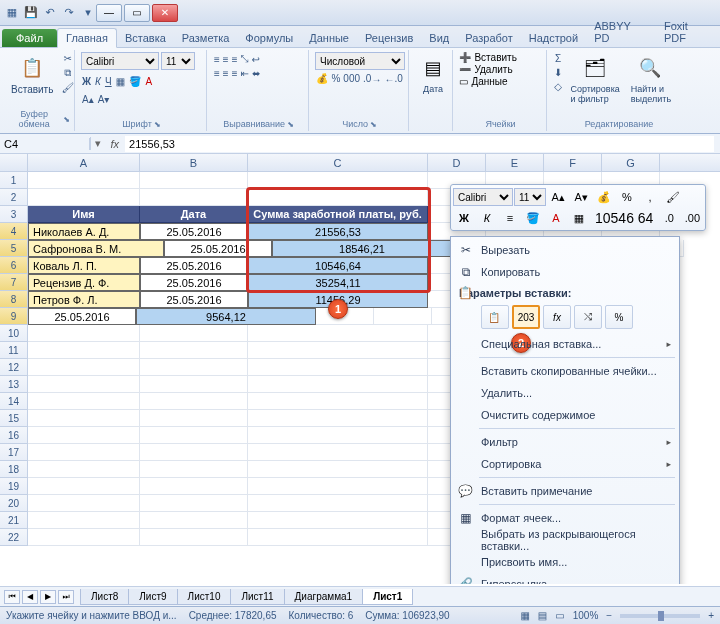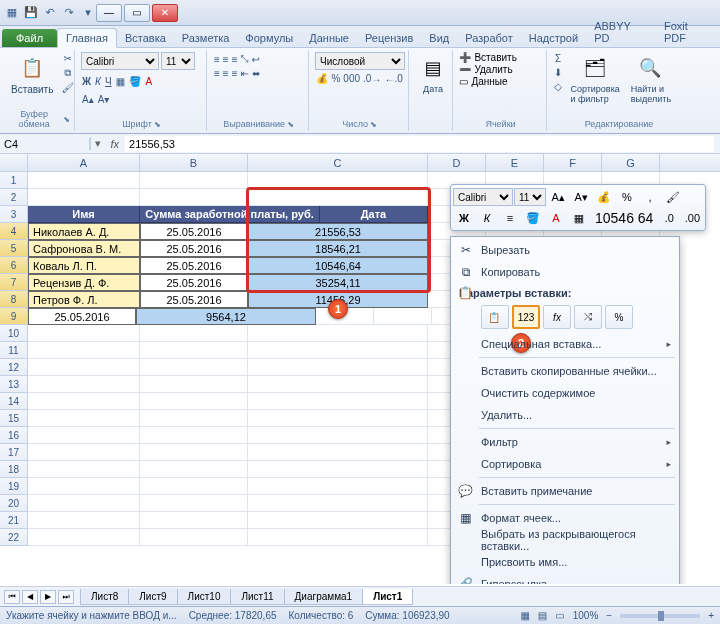--- a/index.html
+++ b/index.html
@@ -323,38 +323,38 @@
         <div class="cell" style="width: 112px;"></div>
         <div class="cell" style="width: 108px;"></div>
         <div class="cell" style="width: 180px;"></div>
         <div class="cell" style="width: 58px;"></div>
         <div class="cell" style="width: 58px;"></div>
         <div class="cell" style="width: 58px;"></div>
         <div class="cell" style="width: 58px;"></div>
       </div>
       <div class="row">
         <div class="cell hdr-cell" style="width: 112px;">Имя</div>
+        <div class="cell hdr-cell" style="width: 108px;">Дата</div>
         <div class="cell hdr-cell" style="width: 180px;">Сумма заработной платы, руб.</div>
-        <div class="cell hdr-cell" style="width: 108px;">Дата</div>
         <div class="cell" style="width: 58px;"></div>
         <div class="cell" style="width: 58px;"></div>
         <div class="cell" style="width: 58px;"></div>
         <div class="cell" style="width: 58px;"></div>
       </div>
       <div class="row">
         <div class="cell data-a" style="width: 112px;">Николаев А. Д.</div>
         <div class="cell data-b" style="width: 108px;">25.05.2016</div>
         <div class="cell data-c" style="width: 180px;">21556,53</div>
         <div class="cell" style="width: 58px;"></div>
         <div class="cell" style="width: 58px;"></div>
         <div class="cell" style="width: 58px;"></div>
         <div class="cell" style="width: 58px;"></div>
       </div>
       <div class="row">
-        <div class="cell data-a" style="width: 112px;">Сафронова В. М.</div>
+        <div class="cell data-a" style="width: 136px;">Сафронова В. М.</div>
         <div class="cell data-b" style="width: 108px;">25.05.2016</div>
         <div class="cell data-c" style="width: 180px;">18546,21</div>
         <div class="cell" style="width: 58px;"></div>
         <div class="cell" style="width: 58px;"></div>
         <div class="cell" style="width: 58px;"></div>
         <div class="cell" style="width: 58px;"></div>
       </div>
       <div class="row">
         <div class="cell data-a" style="width: 112px;">Коваль Л. П.</div>
         <div class="cell data-b" style="width: 108px;">25.05.2016</div>
@@ -551,44 +551,44 @@
         <span class="cm-icon">⧉</span>
         <span>Копировать</span>
       </div>
     <div class="cm-item cm-header">
         <span class="cm-icon">📋</span>
         <span>Параметры вставки:</span>
       </div>
     <div class="paste-opts">
       <div class="paste-opt">📋</div>
       <div class="paste-opt hl">
-          <span>123</span>
+          <span>203</span>
         </div>
       <div class="paste-opt">
           <i>fx</i>
         </div>
       <div class="paste-opt">⤭</div>
       <div class="paste-opt">
           <span>%</span>
         </div>
     </div>
     <div class="callout" style="left:60px;top:96px">2</div>
     <div class="cm-item">
         <span>Специальная вставка...</span>
         <span class="cm-arrow">▸</span>
       </div>
     <div class="cm-sep"></div>
     <div class="cm-item">
         <span>Вставить скопированные ячейки...</span>
       </div>
     <div class="cm-item">
+        <span>Удалить...</span>
+      </div>
+    <div class="cm-item">
         <span>Очистить содержимое</span>
-      </div>
-    <div class="cm-item">
-        <span>Удалить...</span>
       </div>
     <div class="cm-sep"></div>
     <div class="cm-item">
         <span>Фильтр</span>
         <span class="cm-arrow">▸</span>
       </div>
     <div class="cm-item">
         <span>Сортировка</span>
         <span class="cm-arrow">▸</span>
       </div>

